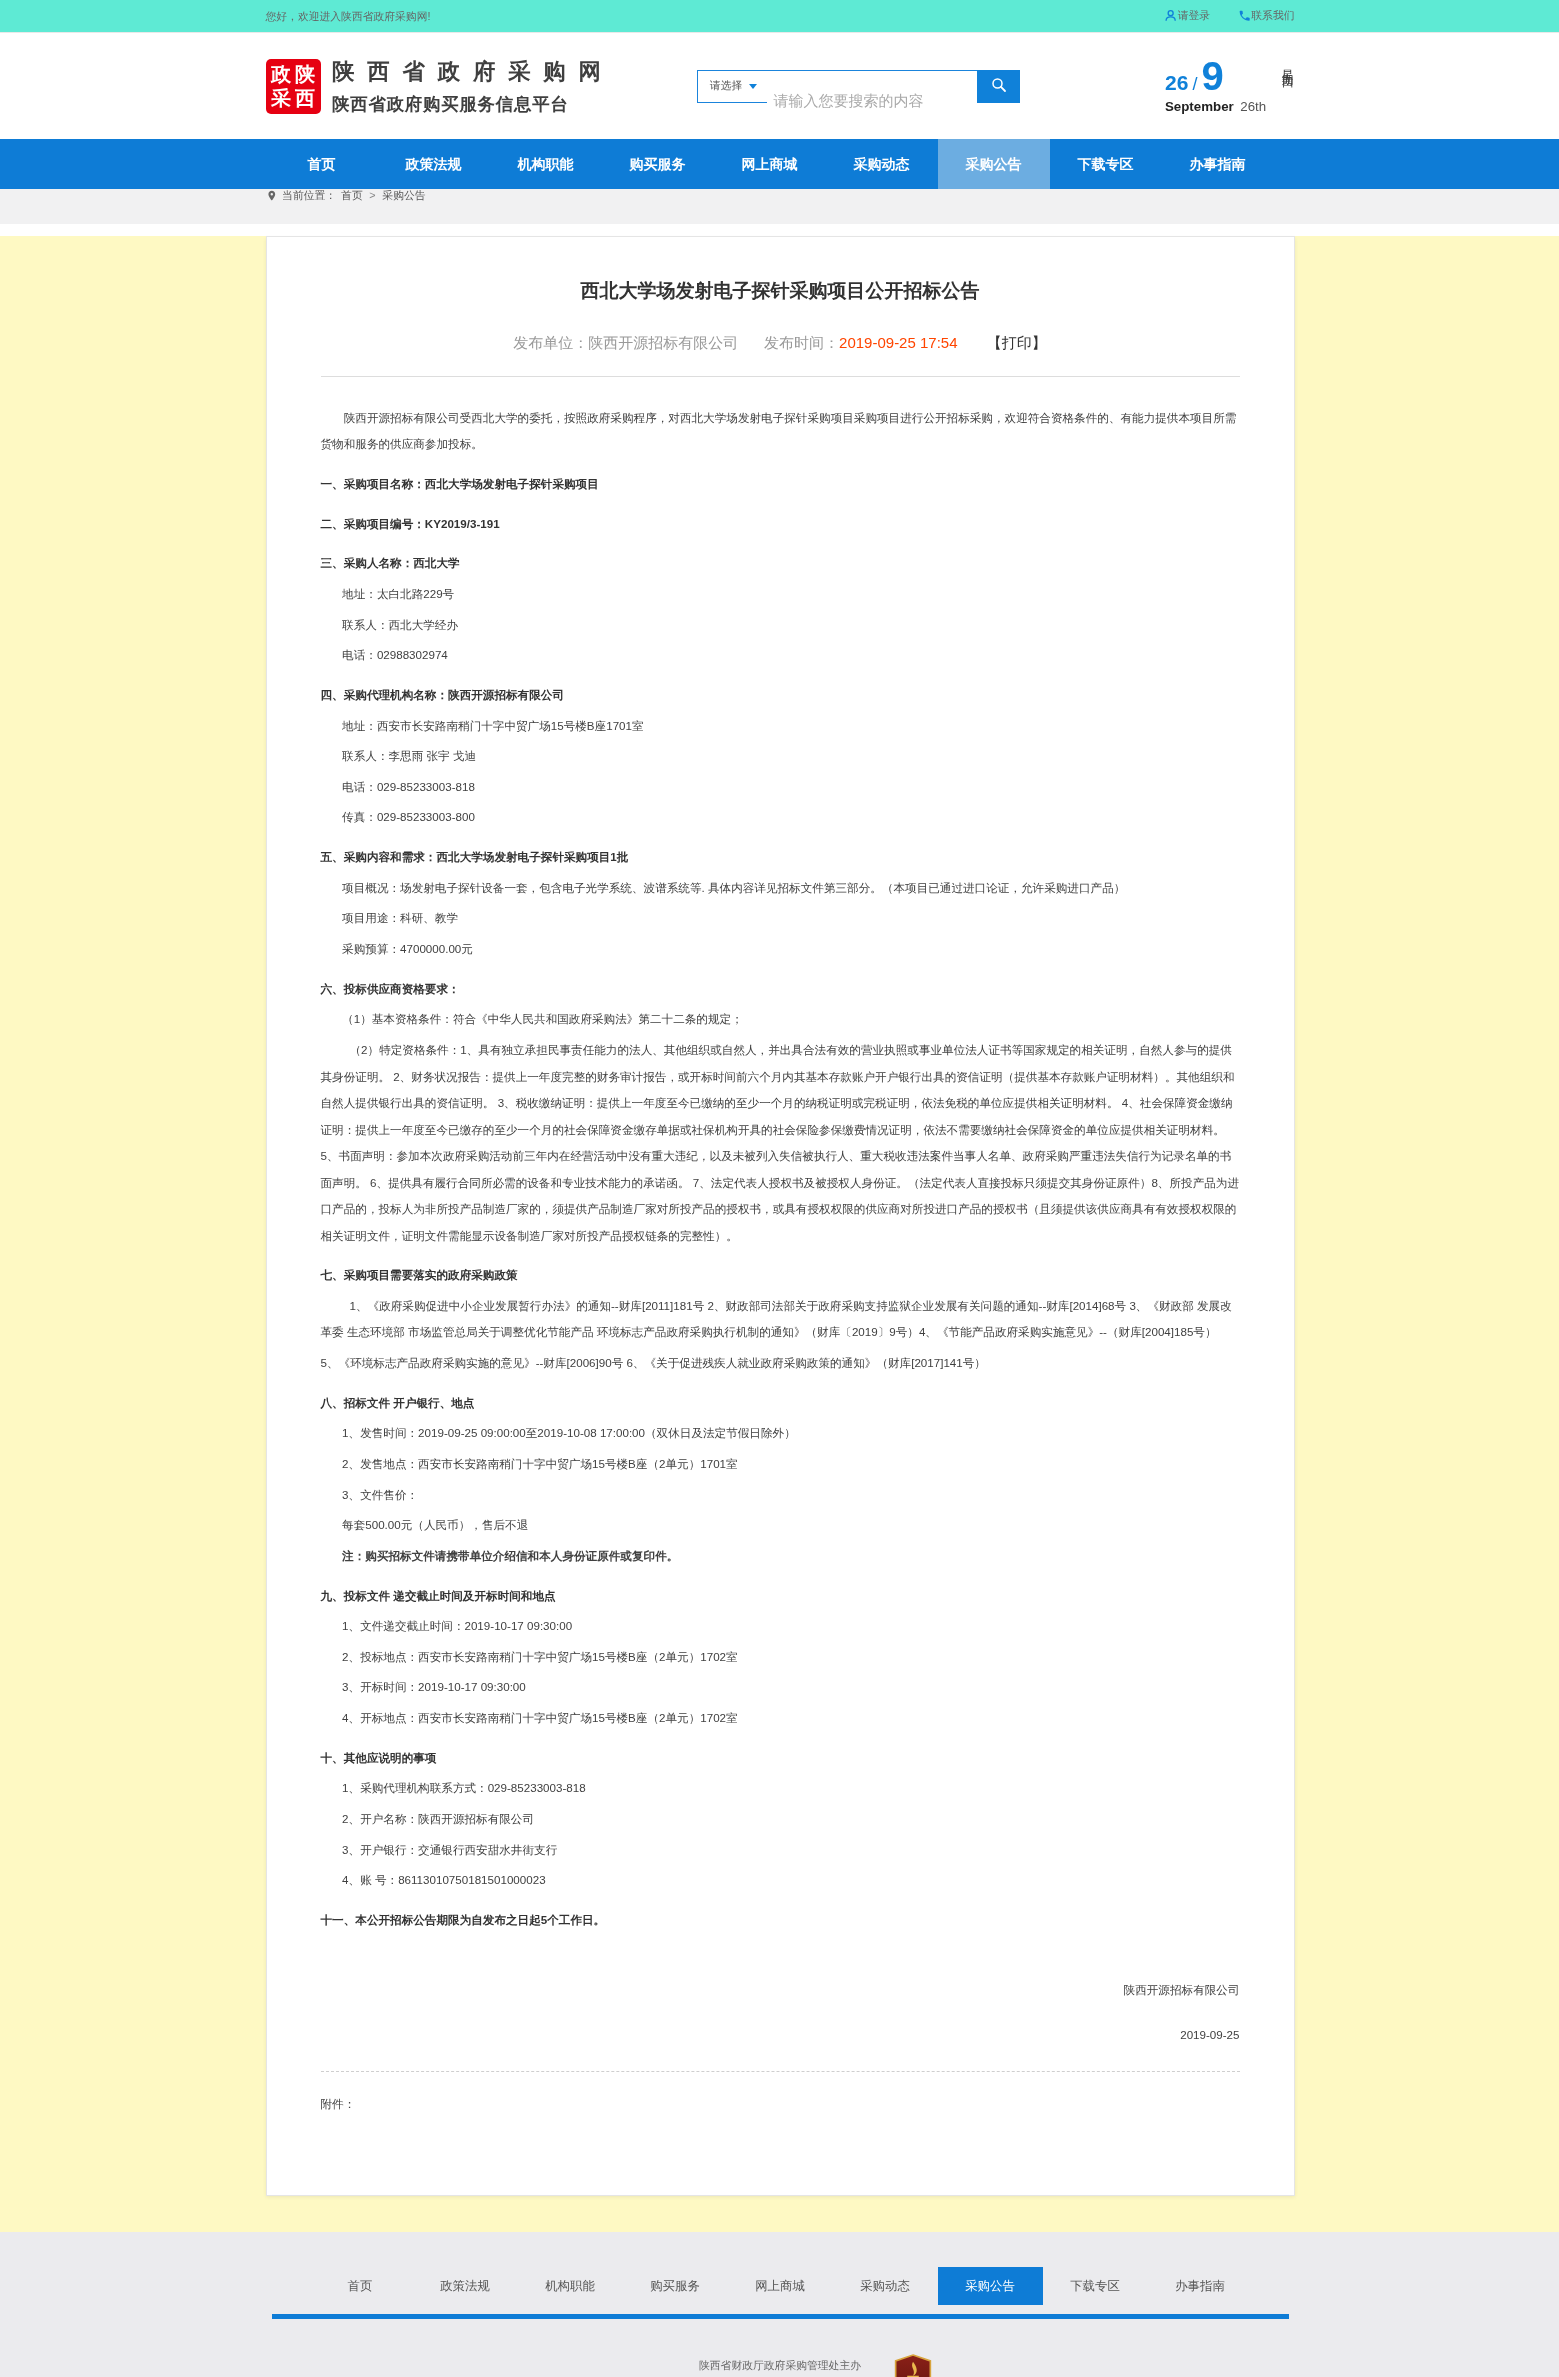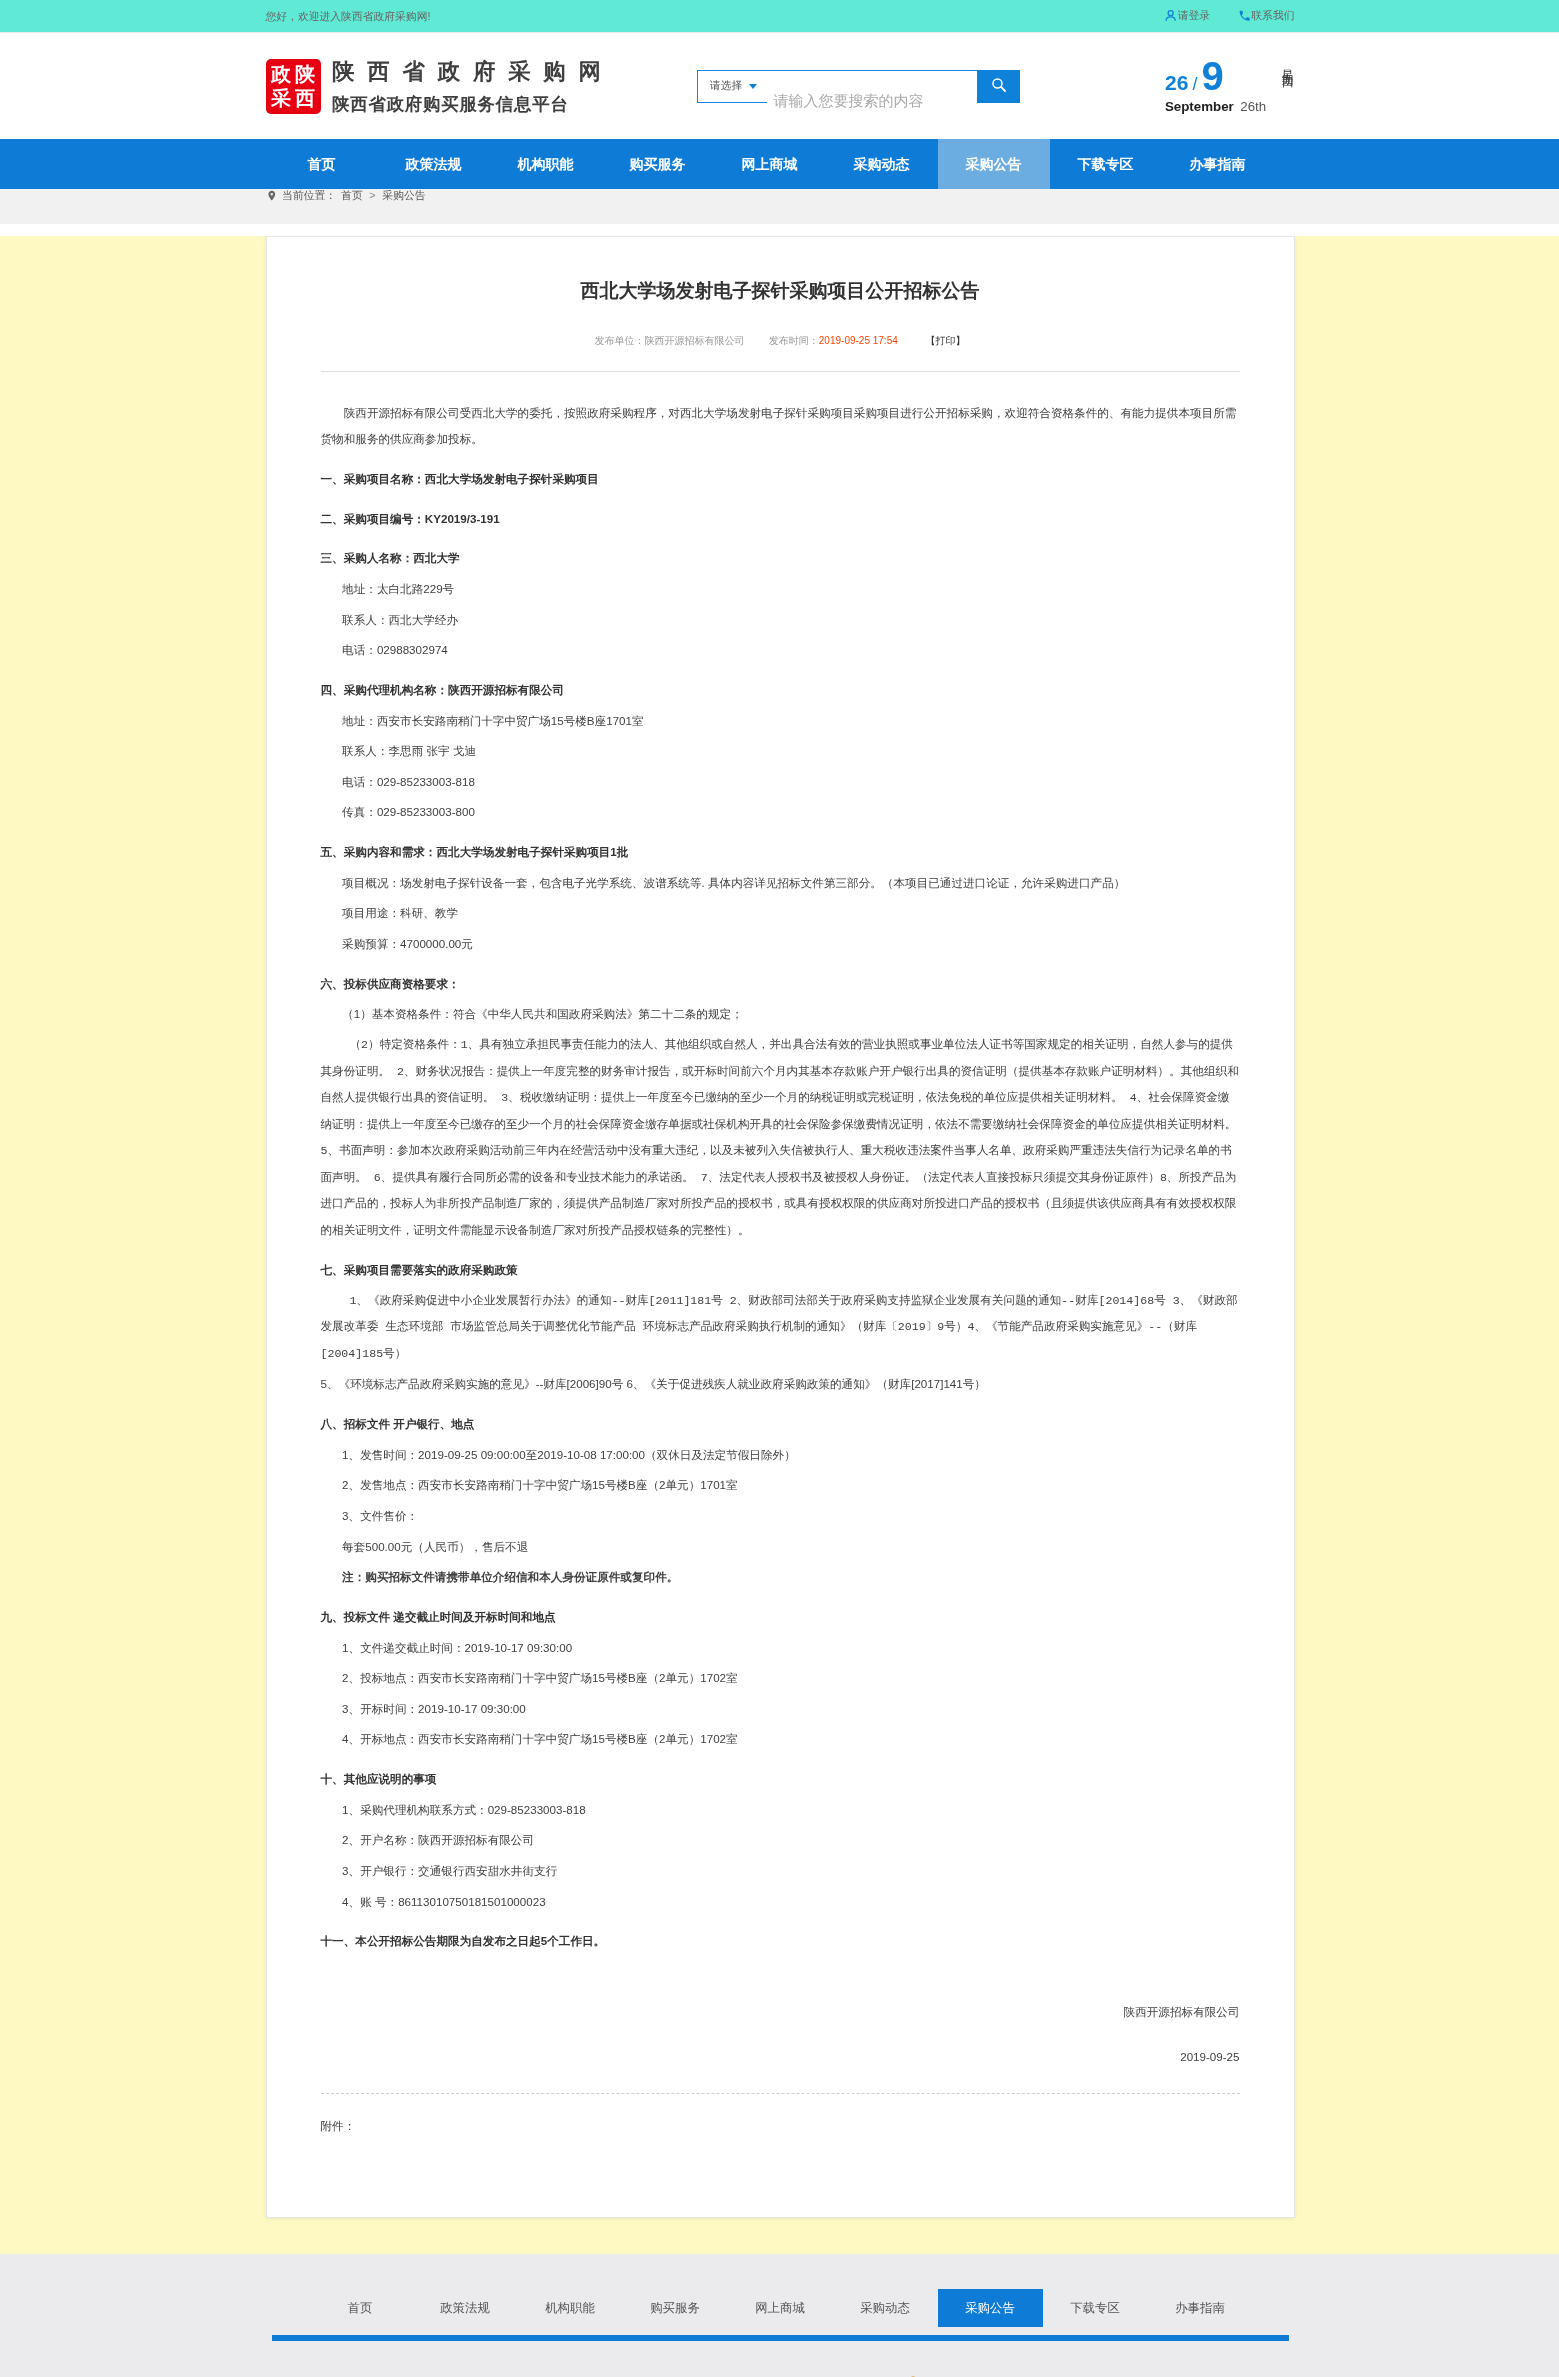--- a/index.html
+++ b/index.html
@@ -62,32 +62,32 @@
   .bc-sep { margin:0 1.7px; color:#888; }
 
   
   .page-body { background:#fef9c3; padding-bottom:36px; }
   .card {
     width:1029px; margin:11.6px auto 0; background:#fff;
     border:0.8px solid #e5e5e5; box-shadow:0 1.7px 4.1px rgba(0,0,0,.07);
     padding:41px 54px 35px;
   }
   .art-title { font-size:19px; font-weight:bold; color:#333; text-align:center; margin:0 0 30px; }
-  .art-meta { text-align:center; font-size:10px; color:#999; }
+  .art-meta { text-align:center; font-size:15px; color:#999; }
   .meta-ml { margin-left:21.6px; }
   .meta-time { color:#ff4500; }
   .print { color:#333; margin-left:25px; cursor:pointer; text-decoration:none; }
   .art-divider { border:0; border-top:0.8px solid #ddd; margin:23px 0 28px; }
 
   .line { font-size:11.6px; color:#404040; line-height:26.5px; margin:0 0 4.1px; }
   .line.h { font-weight:bold; color:#333; margin-top:13.3px; }
   .line.sub { padding-left:21.6px; }
   .line.note { padding-left:21.6px; font-weight:bold; }
   .line.intro { text-indent:2em; }
-  .line.flow-indent { text-indent:2.5em;font-family:Liberation Mono, monospace; }
+  .line.flow-indent { text-indent:2.5em; }
 
   .signature { text-align:right; margin-top:50px; font-size:11.6px; color:#404040; }
   .signature p { margin:0 0 30px; }
   .attachment-divider { border-top:0.8px dashed #cfcfcf; margin-top:21.6px; }
   .attachment { padding:25px 0 48px; font-size:11.6px; color:#404040; }
 
   
   .footer { background:#ebebee; padding:35px 0 33px; }
   .footer-nav { display:flex; justify-content:center; }
   .fnav-item { width:105px; text-align:center; line-height:38px; font-size:12.4px; color:#555; text-decoration:none; cursor:pointer; }

